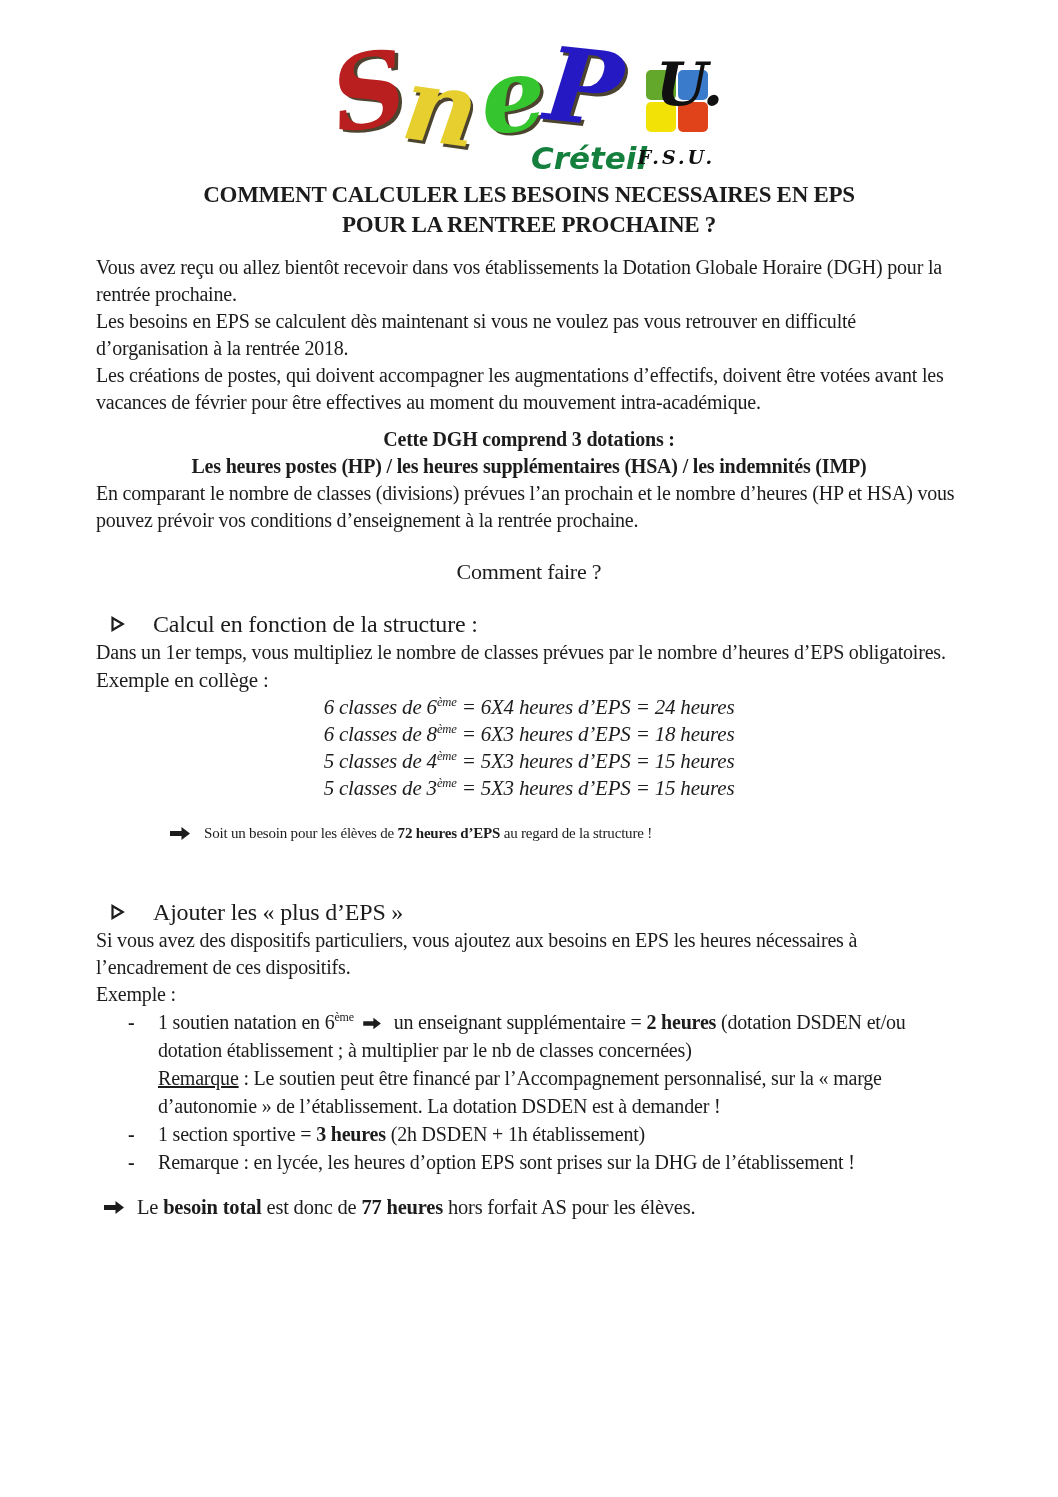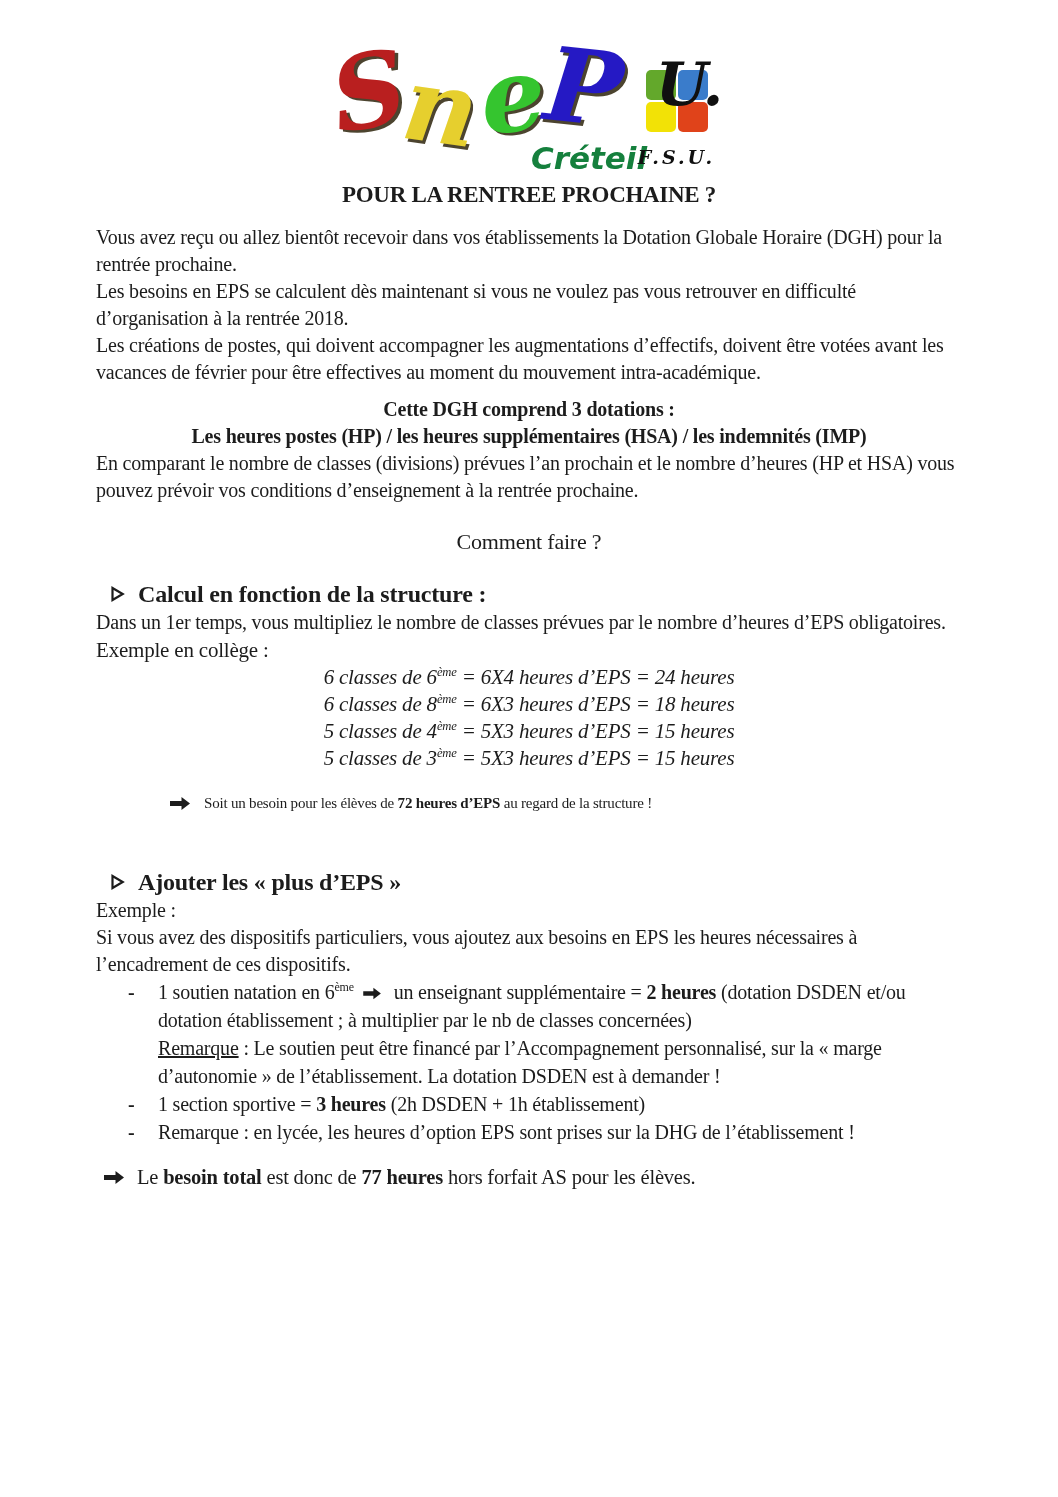--- a/index.html
+++ b/index.html
@@ -42,21 +42,21 @@
   
   .doc-title { text-align:center; font-weight:bold; font-size:23px; line-height:30px;
     margin-top:4px; letter-spacing:-0.3px; }
   
   .content { width:866px; margin:14px auto 8px; font-size:20px; line-height:27px; letter-spacing:-0.2px; }
   p.para { margin:0; }
   .dotations { margin-top:10px; text-align:center; font-weight:bold; }
   .compare { margin-top:26px; }
   .how-title { margin-top:24px; text-align:center; font-size:22px; }
   .sec-heading { margin-top:24px; margin-left:14px; display:flex; align-items:center;
-    gap:13px; font-weight:bold; font-size:24px; line-height:30px; }
+    gap:28px; font-weight:normal; font-size:24px; line-height:30px; }
   .sec-heading.second { margin-top:50px; }
   .s1-body { margin-top:2px; }
   .example-title { text-align:left; font-size:21px; line-height:27px; margin-top:1px; }
   .example-line { text-align:center; font-size:21px; line-height:27px;font-style:italic; }
   .result-line { margin-top:18px; margin-left:74px; display:flex; align-items:center;
     gap:13px; font-size:15px; }
   .s2-body { margin-top:26px; }
   .example-label { margin-top:22px; }
   .blist { margin:0; padding:0; list-style:none; }
   .blist li { display:flex; line-height:28px; }
@@ -87,20 +87,21 @@
         <span class="fsu-sq" style="background-color: rgb(224, 67, 26);"></span>
       </span>
       <span class="fsu-u">U.</span>
       <span class="fsu-caption">F.S.U.</span>
     </span>
   </div>
   <div class="creteil">Créteil</div>
 </div>
 
 <div class="doc-title">
+  <div>COMMENT CALCULER LES BESOINS NECESSAIRES EN EPS</div>
   <div>POUR LA RENTREE PROCHAINE ?</div>
 </div>
 
 <div class="content">
 
   <p class="para">Vous avez reçu ou allez bientôt recevoir dans vos établissements la Dotation Globale Horaire (DGH) pour la rentrée prochaine.</p>
   <p class="para">Les besoins en EPS se calculent dès maintenant si vous ne voulez pas vous retrouver en difficulté d’organisation à la rentrée 2018.</p>
   <p class="para">Les créations de postes, qui doivent accompagner les augmentations d’effectifs, doivent être votées avant les vacances de février pour être effectives au moment du mouvement intra-académique.</p>
 
   <div class="dotations">
@@ -144,23 +145,23 @@
     </span>
   </div>
 
   <div class="sec-heading second">
     <svg class="icon-svg" width="15" height="16" viewBox="0 0 15 16">
       <path d="M2.5 2 L12.7 8 L2.5 14 Z" fill="#ffffff" stroke="#1c1c1c" stroke-width="2.2"></path>
     </svg>
     <span>Ajouter les « plus d’EPS »</span>
   </div>
 
+  <p class="para s2-body">Si vous avez des dispositifs particuliers, vous ajoutez aux besoins en EPS les heures nécessaires à l’encadrement de ces dispositifs.</p>
+
   <p class="para example-label">Exemple :</p>
-
-  <p class="para s2-body">Si vous avez des dispositifs particuliers, vous ajoutez aux besoins en EPS les heures nécessaires à l’encadrement de ces dispositifs.</p>
 
   <ul class="blist">
     <li>
       <span class="dash">-</span>
       <span class="li-body">
         <span>
           <span>1 soutien natation en 6</span><sup>ème</sup><svg class="icon-svg arrow-inline" width="19" height="15" viewBox="0 0 21 17">
               <path d="M0 6 H11.5 V2 L20 8.5 L11.5 15 V11 H0 Z" fill="#1c1c1c"></path>
             </svg><span> un enseignant supplémentaire = </span><b>2 heures</b><span> (dotation DSDEN et/ou dotation établissement ; à multiplier par le nb de classes concernées)</span>
         </span>

